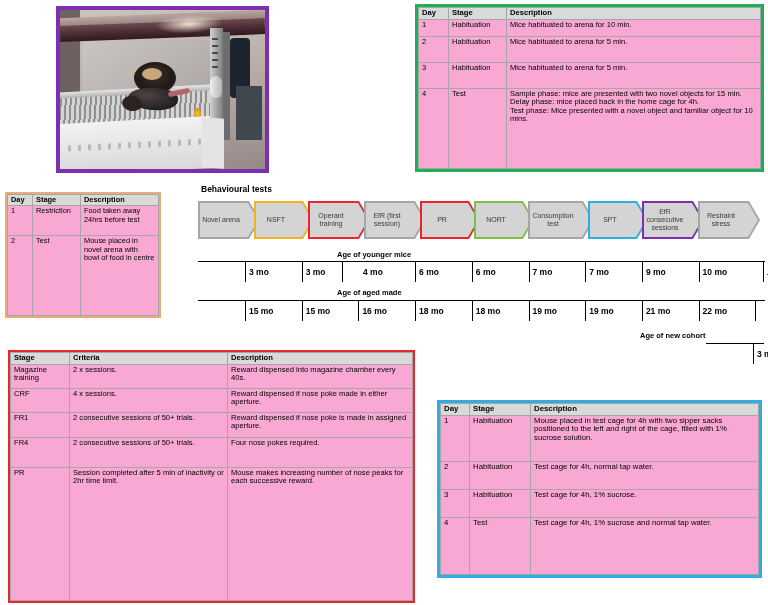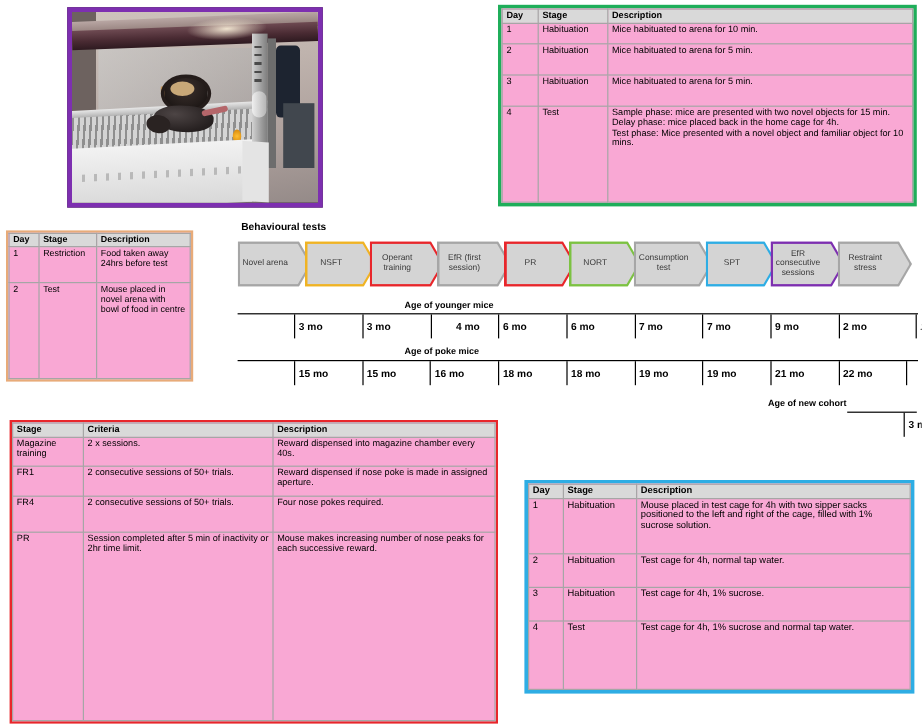--- a/index.html
+++ b/index.html
@@ -258,20 +258,25 @@
         <th>Criteria</th>
         <th>Description</th>
       </tr>
     </thead>
     <tbody>
       <tr style="height:24px">
         <td>Magazine training</td>
         <td>2 x sessions.</td>
         <td>Reward dispensed into magazine chamber every 40s.</td>
       </tr>
+      <tr style="height:24px">
+        <td>CRF</td>
+        <td>4 x sessions.</td>
+        <td>Reward dispensed if nose poke made in either aperture.</td>
+      </tr>
       <tr style="height:25px">
         <td>FR1</td>
         <td>2 consecutive sessions of 50+ trials.</td>
         <td>Reward dispensed if nose poke is made in assigned aperture.</td>
       </tr>
       <tr style="height:30px">
         <td>FR4</td>
         <td>2 consecutive sessions of 50+ trials.</td>
         <td>Four nose pokes required.</td>
       </tr>
@@ -370,47 +375,47 @@
 
 <div class="tl-title" style="left:337px;top:250px;">Age of younger mice</div>
 <div class="tl-rule" style="left:198px;top:261px;width:567px;"></div>
 <div class="tl-row" id="tl-younger" style="left:198px;top:262px;width:567px;">
     <div class="tl-cell" style="left: 0px; width: 56.7px;">
       <span>3 mo</span>
     </div>
     <div class="tl-cell" style="left: 56.7px; width: 56.7px;">
       <span>3 mo</span>
     </div>
-    <div class="tl-cell" style="left: 114px; width: 56.7px; padding-left: 20px;">
+    <div class="tl-cell" style="left: 97px; width: 56.7px; padding-left: 20px;">
       <span>4 mo</span>
     </div>
     <div class="tl-cell" style="left: 170.1px; width: 56.7px;">
       <span>6 mo</span>
     </div>
     <div class="tl-cell" style="left: 226.8px; width: 56.7px;">
       <span>6 mo</span>
     </div>
     <div class="tl-cell" style="left: 283.5px; width: 56.7px;">
       <span>7 mo</span>
     </div>
     <div class="tl-cell" style="left: 340.2px; width: 56.7px;">
       <span>7 mo</span>
     </div>
     <div class="tl-cell" style="left: 396.9px; width: 56.7px; align-items: center;">
       <span>9 mo</span>
     </div>
     <div class="tl-cell" style="left: 453.6px; width: 56.7px;">
-      <span>2 mo</span>
+      <span>10 mo</span>
     </div>
     <div class="tl-cell" style="left: 518px; width: 56.7px; font-style: italic;">
       <span>12 mo</span>
     </div>
   </div>
 
-<div class="tl-title" style="left:337px;top:288px;">Age of poke mice</div>
+<div class="tl-title" style="left:337px;top:288px;">Age of aged made</div>
 <div class="tl-rule" style="left:198px;top:300px;width:567px;"></div>
 <div class="tl-row" id="tl-aged" style="left:198px;top:301px;width:567px;">
     <div class="tl-cell" style="left: 0px; width: 56.7px;">
       <span>15 mo</span>
     </div>
     <div class="tl-cell" style="left: 56.7px; width: 56.7px;">
       <span>15 mo</span>
     </div>
     <div class="tl-cell" style="left: 113.4px; width: 56.7px;">
       <span>16 mo</span>

